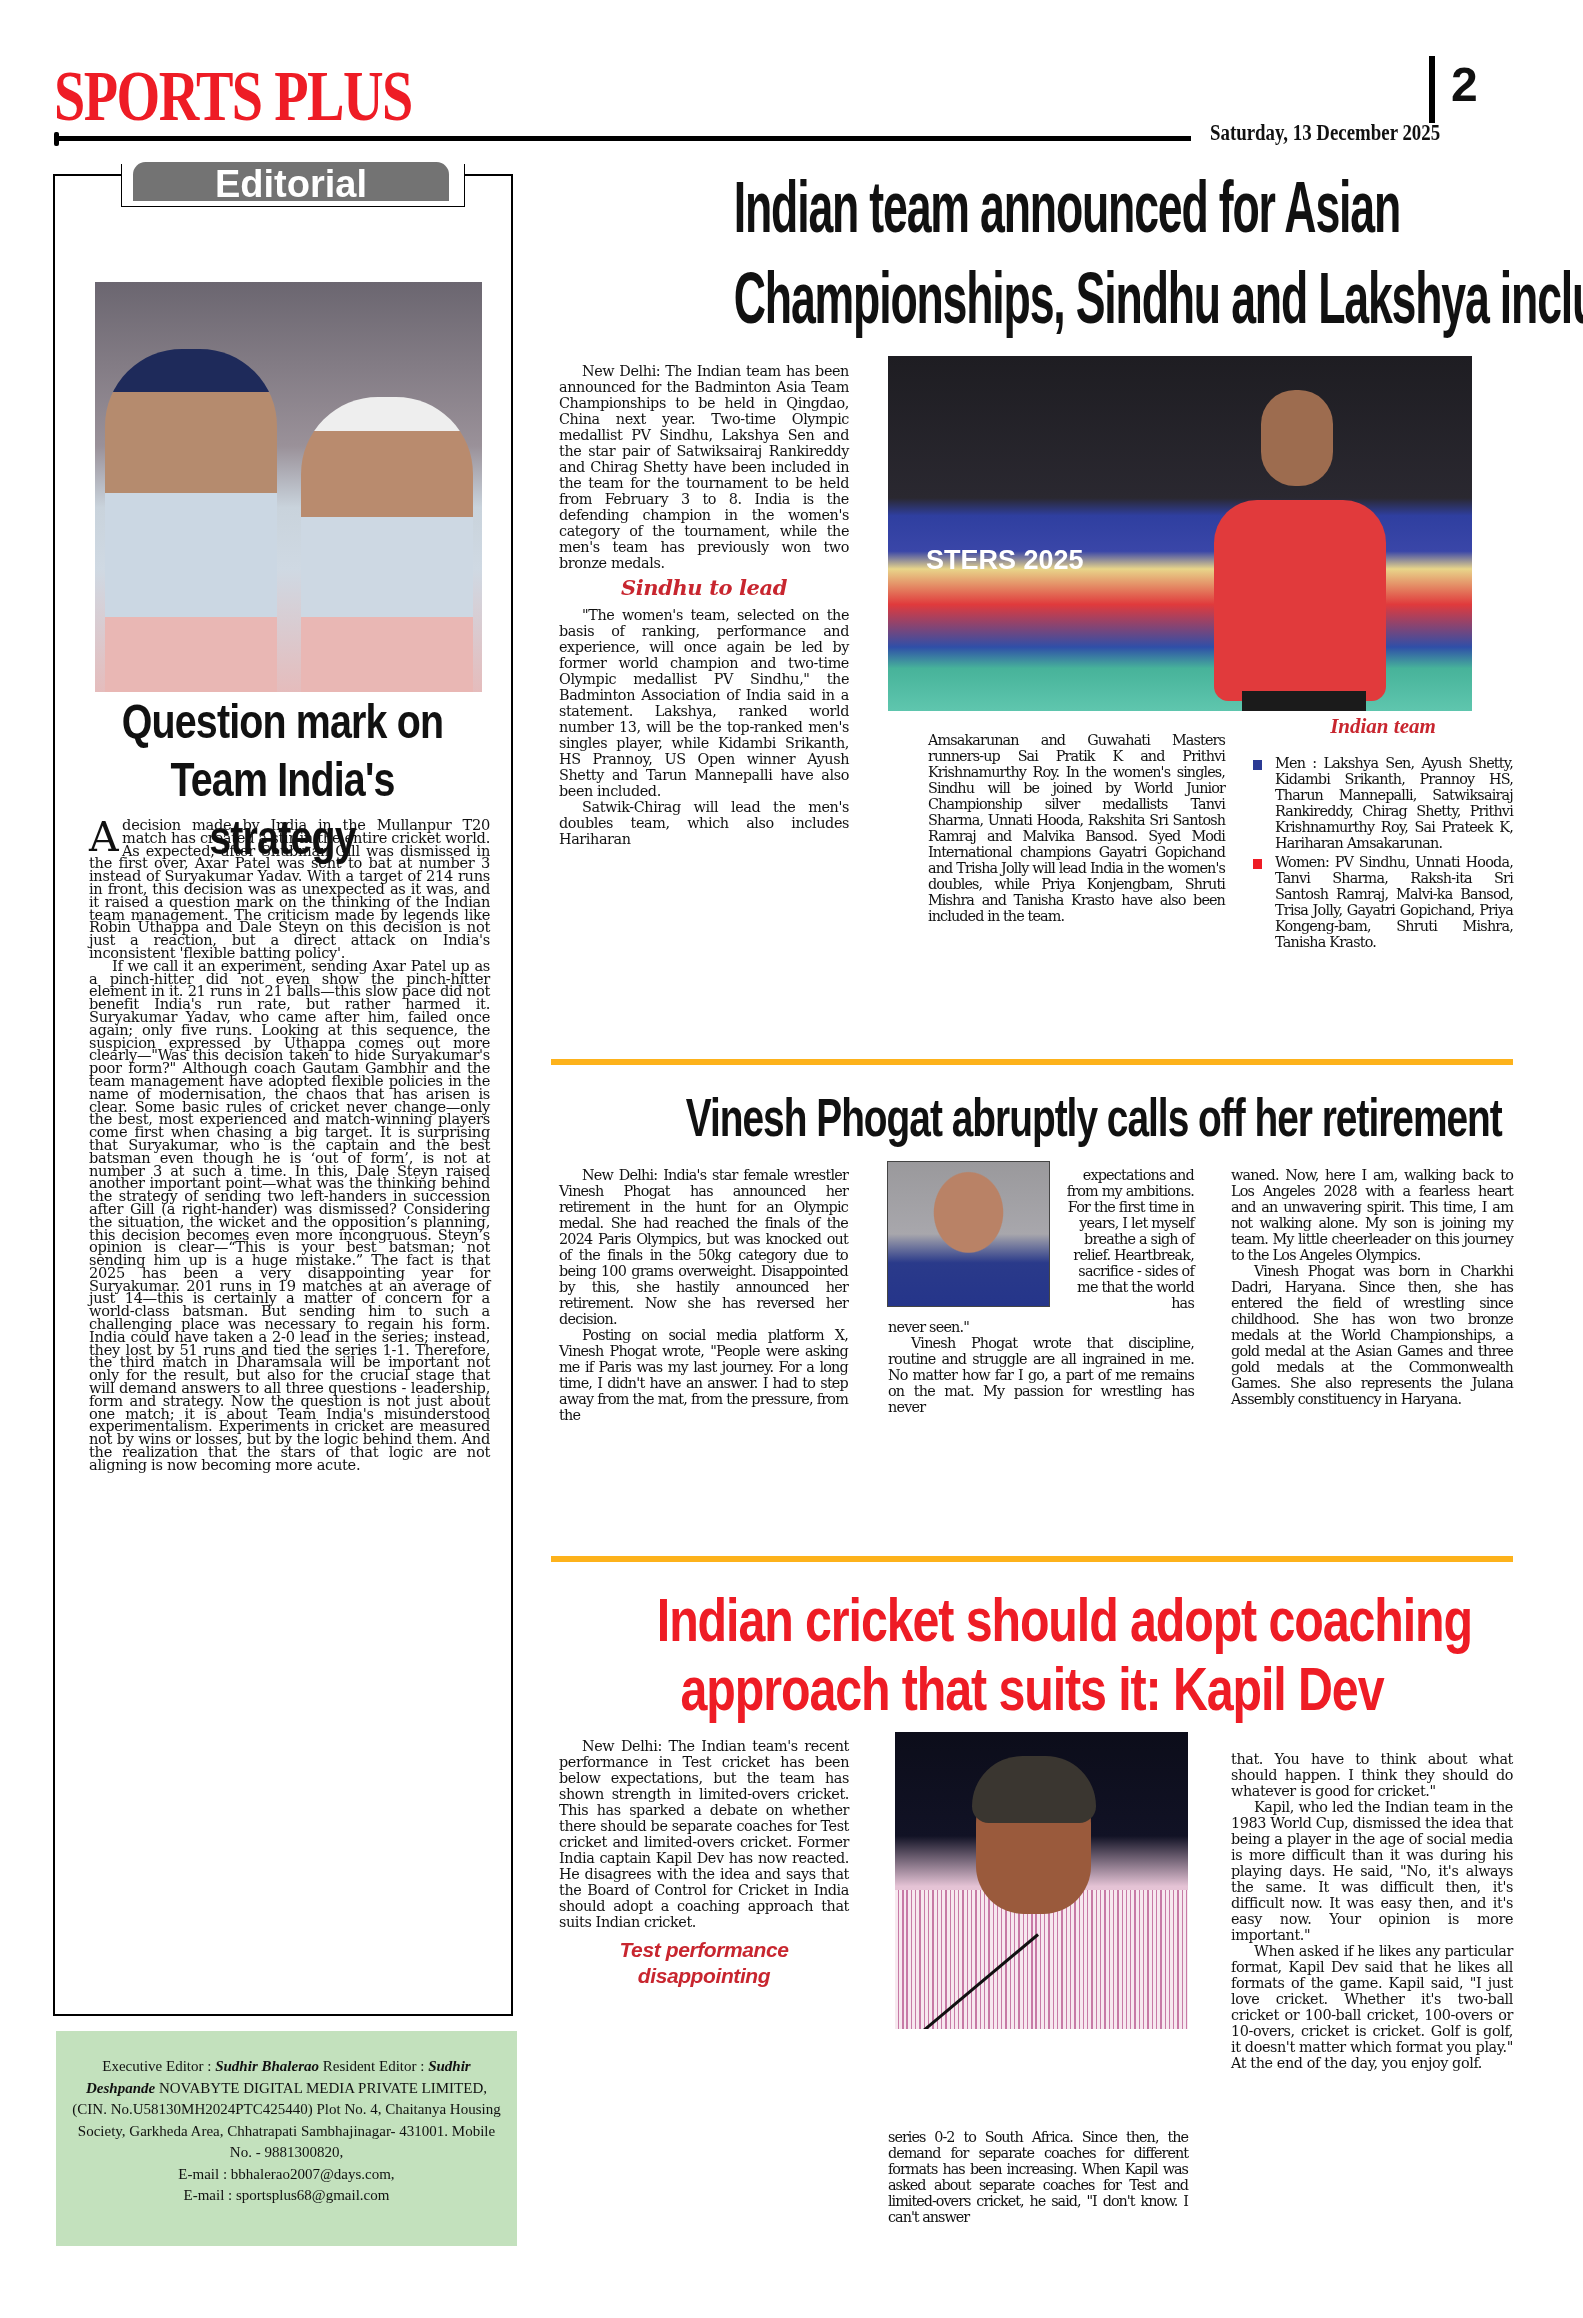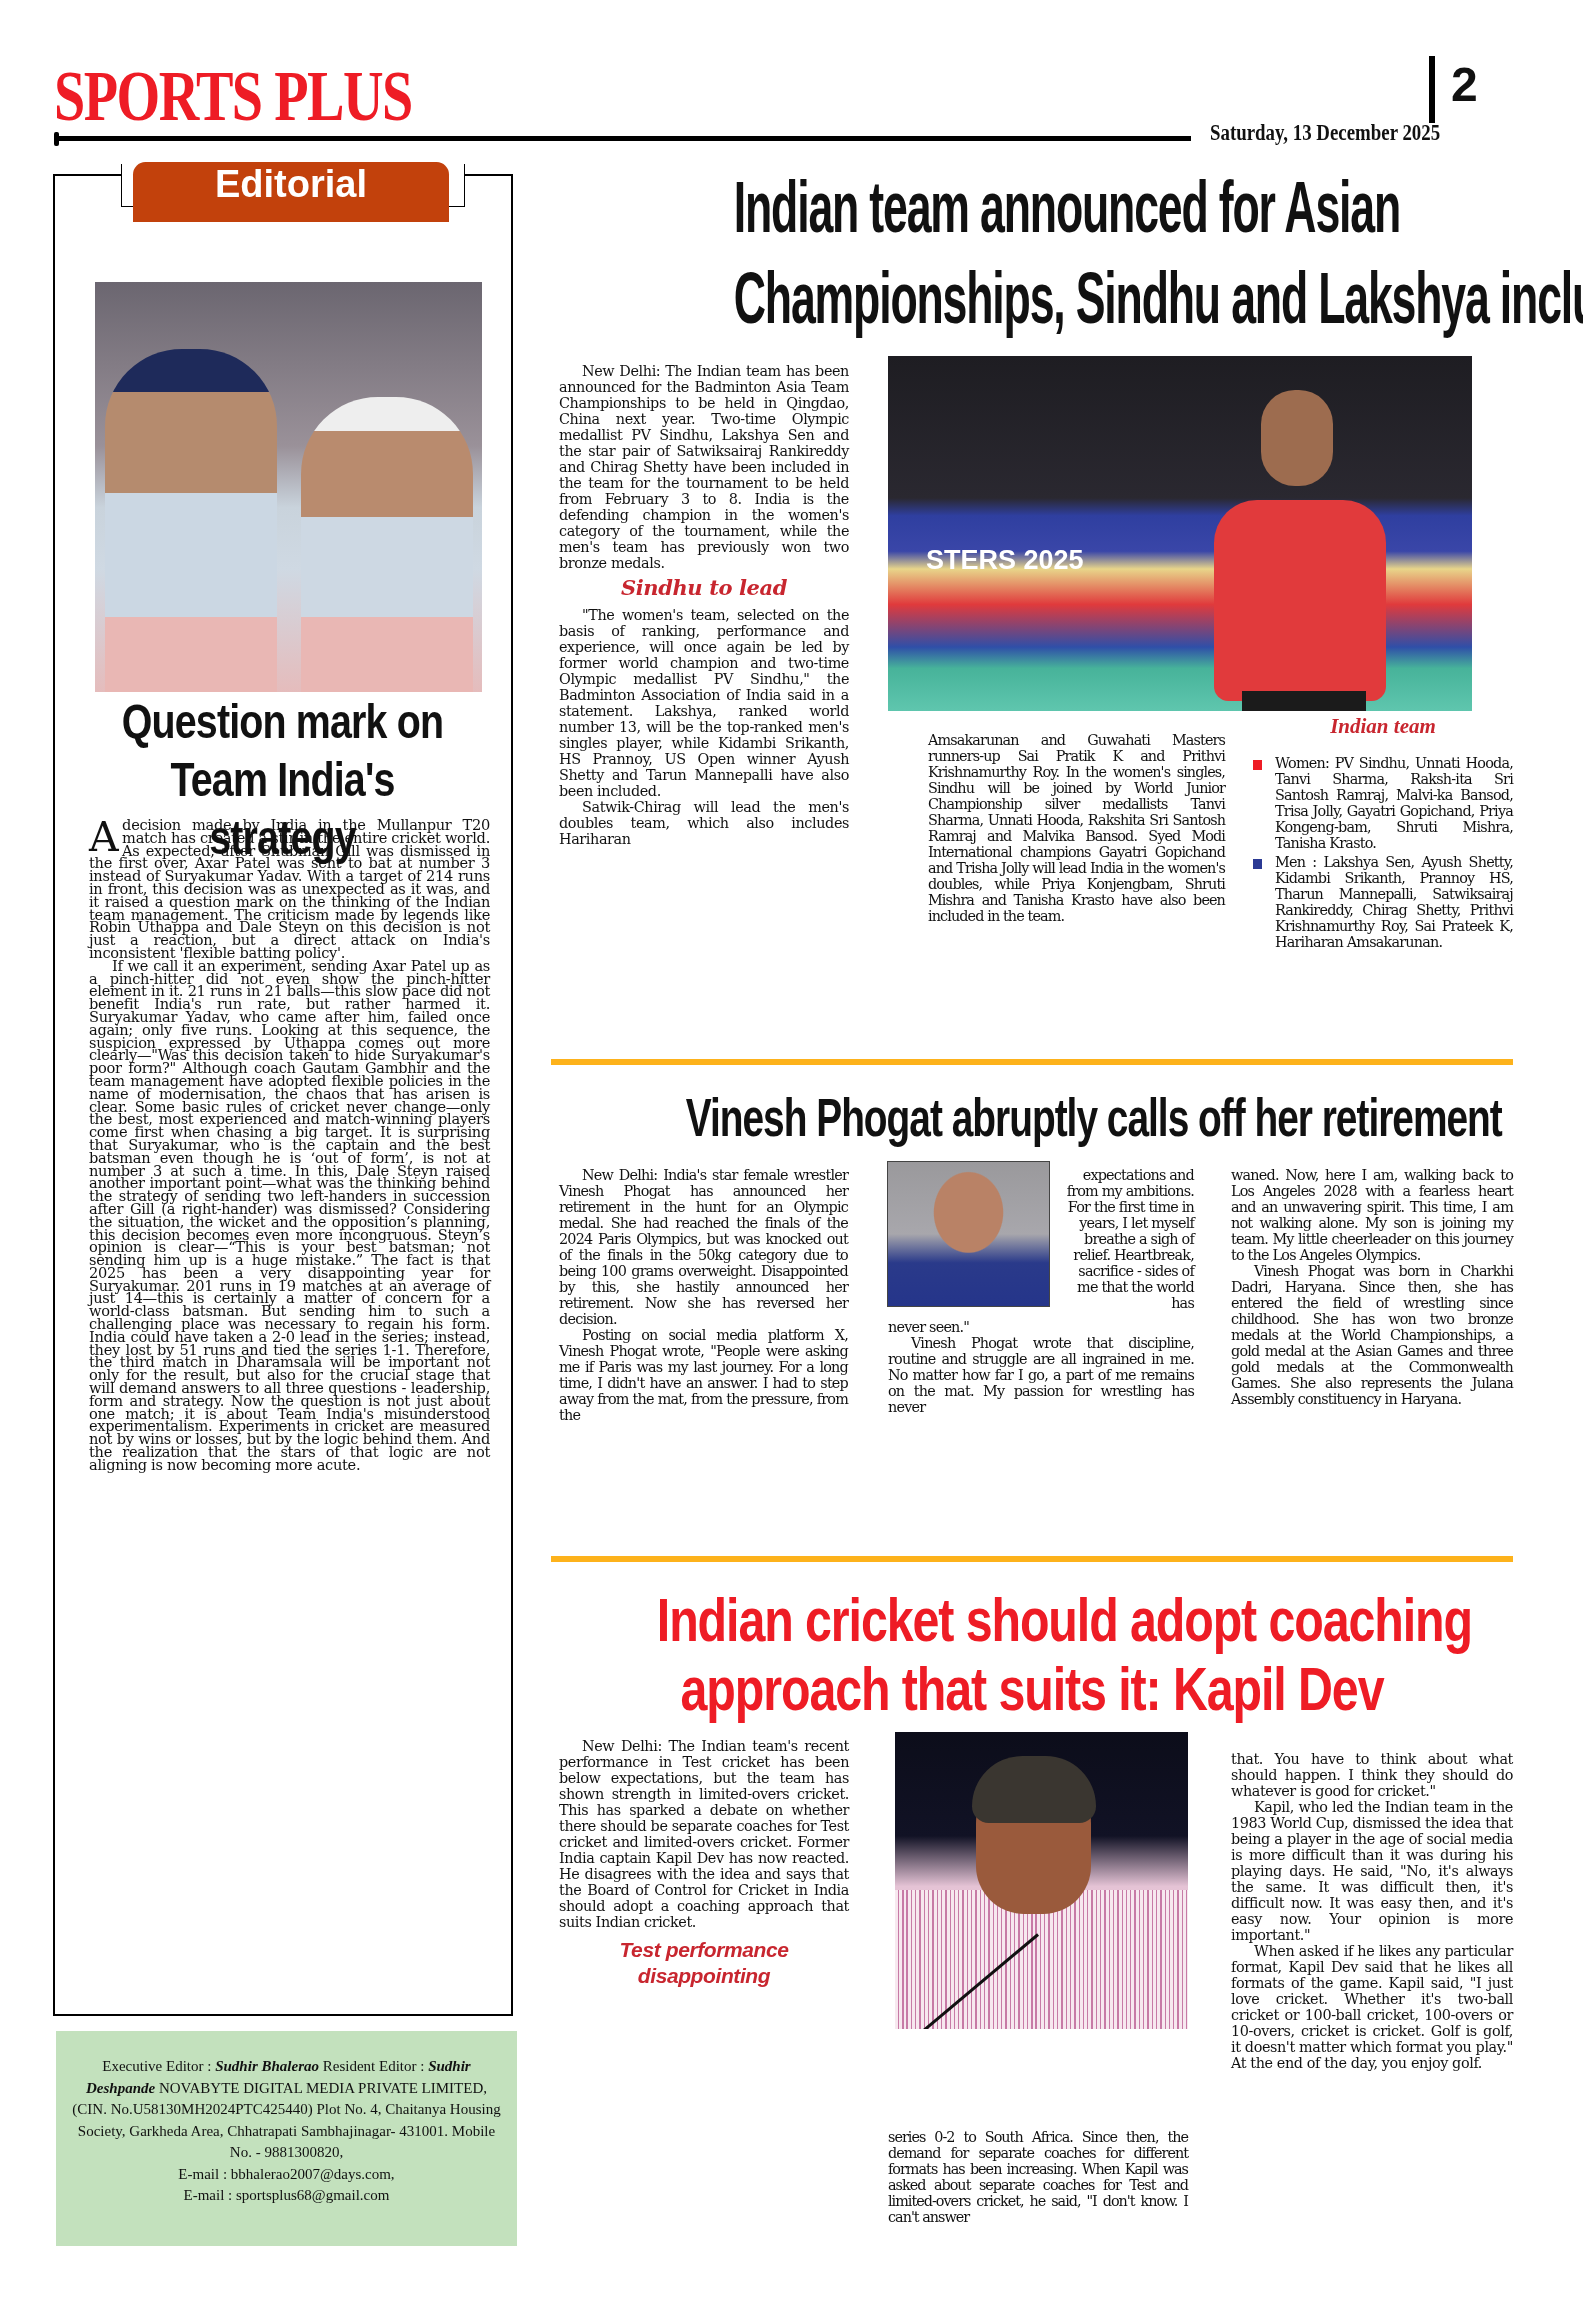--- a/index.html
+++ b/index.html
@@ -11,21 +11,21 @@
   .masthead-title { left: 54px; top: 60px; font-family: "Liberation Serif", serif; font-weight: bold; font-size: 72px; color: #ee1c25; letter-spacing: -1.9px; transform: scaleX(0.78); transform-origin: left top; line-height: 1; }
   .page-bar { left: 1429px; top: 56px; width: 5.7px; height: 67px; background: #000; }
   .page-num { left: 1451px; top: 61px; font-family: "Liberation Sans", sans-serif; font-weight: bold; font-size: 48px; line-height: 1; }
   .date { left: 1210px; top: 120px; font-family: "Liberation Serif", serif; font-weight: bold; font-size: 23px; transform: scaleX(0.82); transform-origin: left top; white-space: nowrap; }
   .rule { left: 56px; top: 136px; width: 1135px; height: 4.8px; background: #000; }
   .rule-cap { left: 54px; top: 132px; width: 4.8px; height: 14.4px; background: #000; border-radius: 1.9px; }
 
   
   .ed-box { left: 53px; top: 174px; width: 460px; height: 1842px; border: 2.4px solid #000; }
   .ed-tab-outline { left: 121px; top: 164px; width: 344px; height: 43px; background: #fff; border: 1.9px solid #000; border-top: none; }
-  .ed-tab { left: 133px; top: 162px; width: 316px; height: 60px; background: #c2410c; border-radius: 12.4px 12.4px 0 0; color: #fff; font-family: "Liberation Sans", sans-serif; font-weight: bold; font-size: 38px; text-align: center; line-height: 45px; }
+  .ed-tab { left: 133px; top: 162px; width: 316px; height: 39px; background: #737373; border-radius: 12.4px 12.4px 0 0; color: #fff; font-family: "Liberation Sans", sans-serif; font-weight: bold; font-size: 38px; text-align: center; line-height: 45px; }
   .ed-photo { left: 95px; top: 282px; width: 387px; height: 410px; background: linear-gradient(180deg,#6b6670 0%,#9a9199 40%,#c9d3dc 55%,#cfd9e3 70%,#e5bcbc 100%); overflow: hidden; }
   .ed-photo .p1 { position:absolute; left:9.6px; top:67px; width:172px; height:345px; background: linear-gradient(180deg,#1e2a5a 0 43px,#b58b6e 43px 144px,#cbd7e3 144px 268px,#e9b7b4 268px); border-radius: 77px 77px 0 0; }
   .ed-photo .p2 { position:absolute; left:206px; top:115px; width:172px; height:297px; background: linear-gradient(180deg,#eeeeee 0 34px,#b98b6e 34px 120px,#cdd8e3 120px 220px,#e9b7b4 220px); border-radius: 77px 77px 0 0; }
   .ed-headline { left: 72px; top: 693px; width: 421px; text-align: center; font-family: "Liberation Sans", sans-serif; font-weight: bold; font-size: 48px; line-height: 58px; letter-spacing: -1px; transform: scaleX(0.82); transform-origin: center top; }
   .ed-body { left: 89px; top: 819px; width: 401px; font-family: "DejaVu Serif", serif; font-size: 14.6px; line-height: 12.8px; text-align: justify; letter-spacing: -0.3px; }
   .ed-body p { text-indent: 23px; }
   .ed-body p.first { text-indent: 0; }
   .dropcap { float: left; font-size: 41px; line-height: 34px; margin: 1px 3.8px 0 0; font-family: "DejaVu Serif", serif; }
 
   
@@ -117,22 +117,22 @@
   <div class="shirt"></div>
   <div class="shorts"></div>
   <div class="banner">STERS 2025</div>
 </div>
 <div class="abs col a1c2">
   <p class="noindent">Amsakarunan and Guwahati Masters runners-up Sai Pratik K and Prithvi Krishnamurthy Roy. In the women's singles, Sindhu will be joined by World Junior Championship silver medallists Tanvi Sharma, Unnati Hooda, Rakshita Sri Santosh Ramraj and Malvika Bansod. Syed Modi International champions Gayatri Gopichand and Trisha Jolly will lead India in the women's doubles, while Priya Konjengbam, Shruti Mishra and Tanisha Krasto have also been included in the team.</p>
 </div>
 <div class="abs subhead" style="left:1253px; top:713px; width:260px; font-family:'Liberation Serif',serif;">Indian team</div>
 <div class="abs col a1c3">
   <ul class="team-list">
+    <li><span class="bullet" style="background:#2b3a94"></span><span>Men : Lakshya Sen, Ayush Shetty, Kidambi Srikanth, Prannoy HS, Tharun Mannepalli, Satwiksairaj Rankireddy, Chirag Shetty, Prithvi Krishnamurthy Roy, Sai Prateek K, Hariharan Amsakarunan.</span></li>
     <li><span class="bullet" style="background:#ee1c25"></span><span>Women: PV Sindhu, Unnati Hooda, Tanvi Sharma, Raksh-ita Sri Santosh Ramraj, Malvi-ka Bansod, Trisa Jolly, Gayatri Gopichand, Priya Kongeng-bam, Shruti Mishra, Tanisha Krasto.</span></li>
-    <li><span class="bullet" style="background:#2b3a94"></span><span>Men : Lakshya Sen, Ayush Shetty, Kidambi Srikanth, Prannoy HS, Tharun Mannepalli, Satwiksairaj Rankireddy, Chirag Shetty, Prithvi Krishnamurthy Roy, Sai Prateek K, Hariharan Amsakarunan.</span></li>
   </ul>
 </div>
 
 <div class="abs orange-rule or1"></div>
 
 <div class="abs hl2">Vinesh Phogat abruptly calls off her retirement</div>
 <div class="abs col a2c1">
   <p>New Delhi: India's star female wrestler Vinesh Phogat has announced her retirement in the hunt for an Olympic medal. She had reached the finals of the 2024 Paris Olympics, but was knocked out of the finals in the 50kg category due to being 100 grams overweight. Disappointed by this, she hastily announced her retirement. Now she has reversed her decision.</p>
   <p>Posting on social media platform X, Vinesh Phogat wrote, "People were asking me if Paris was my last journey. For a long time, I didn't have an answer. I had to step away from the mat, from the pressure, from the</p>
 </div>

